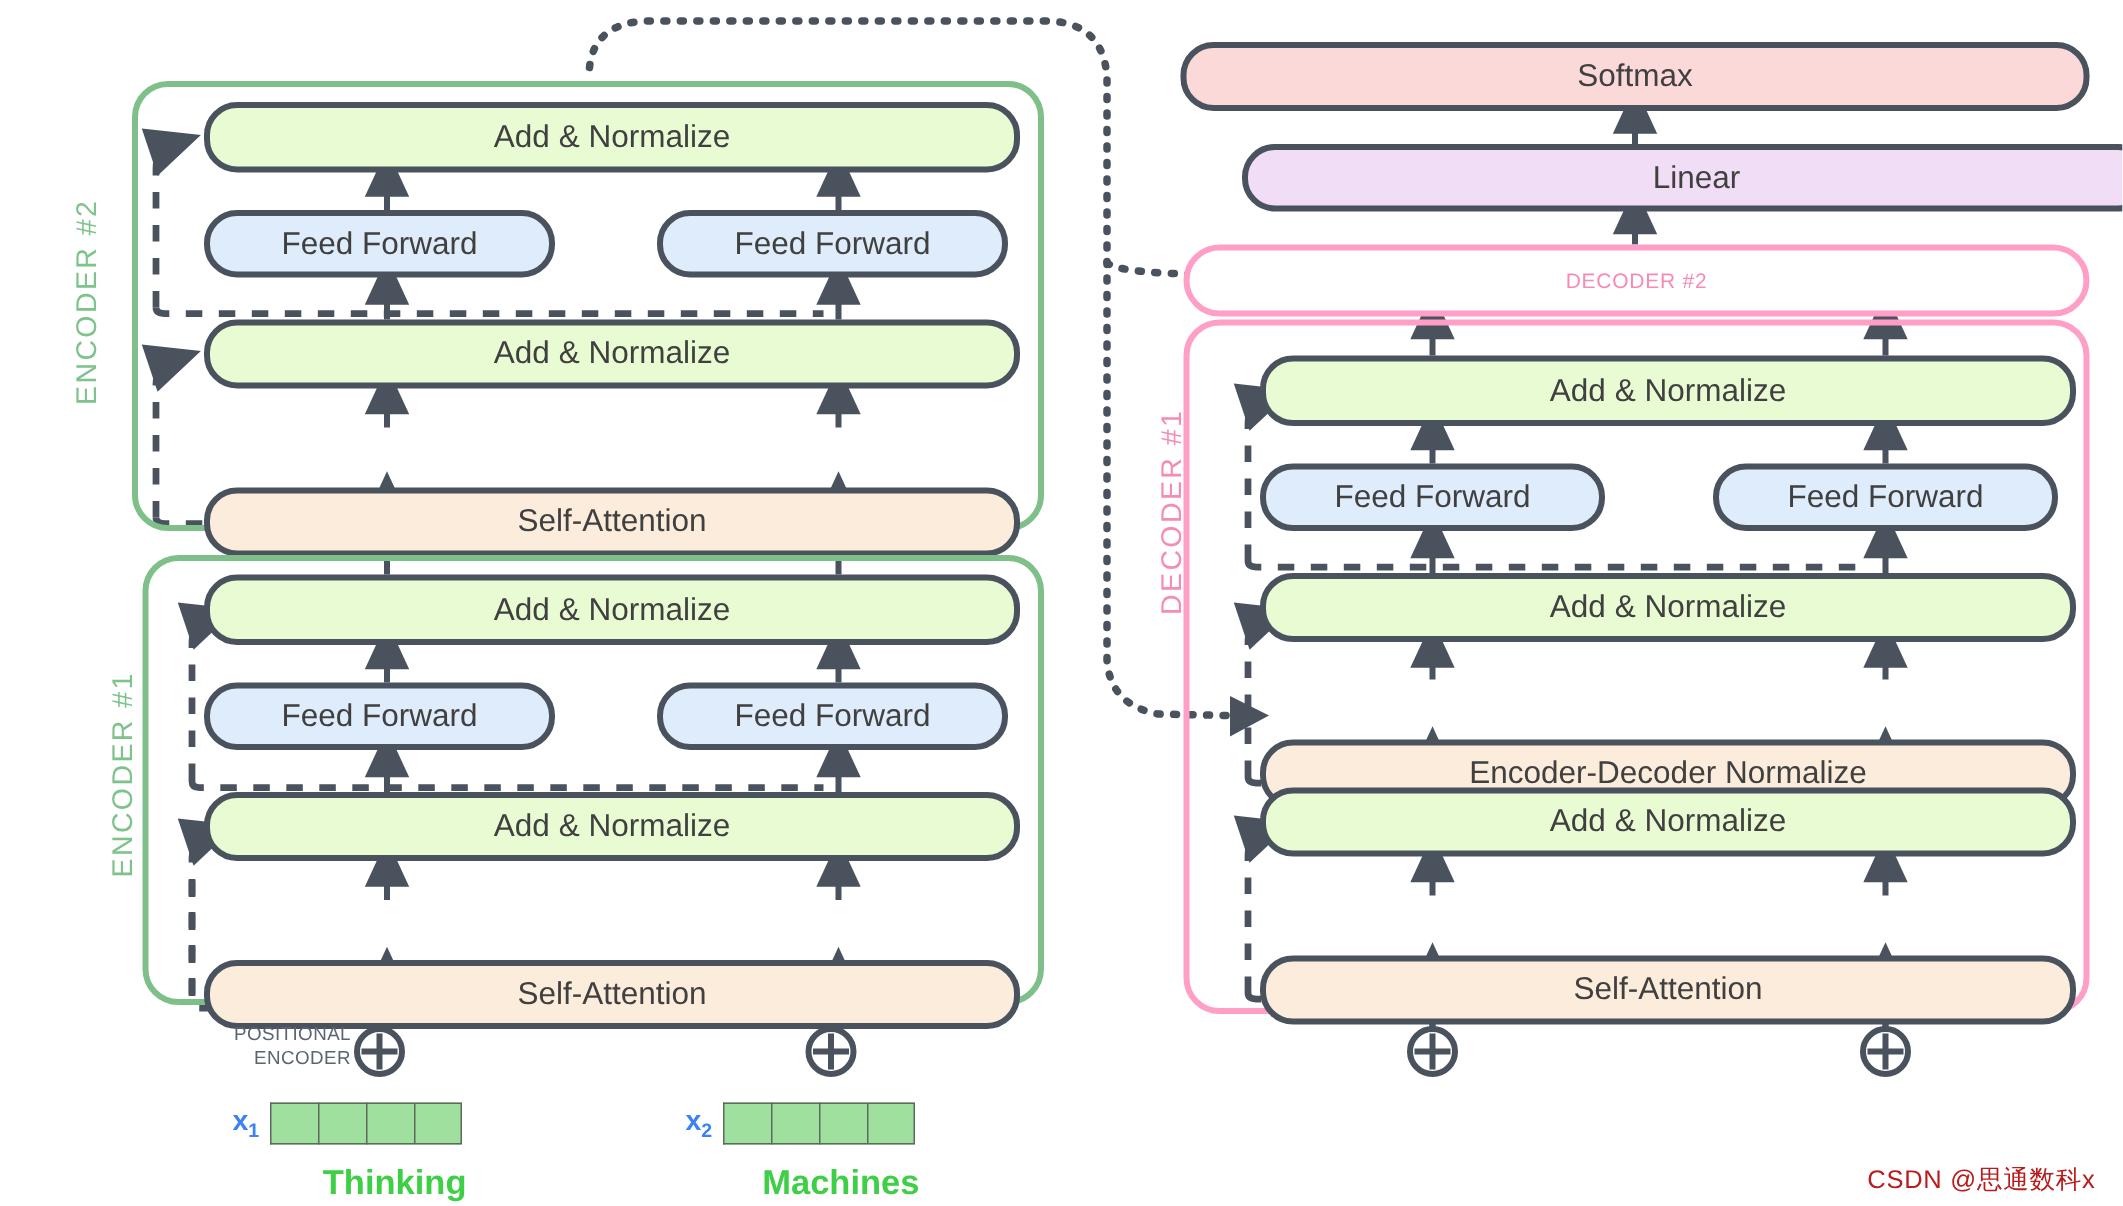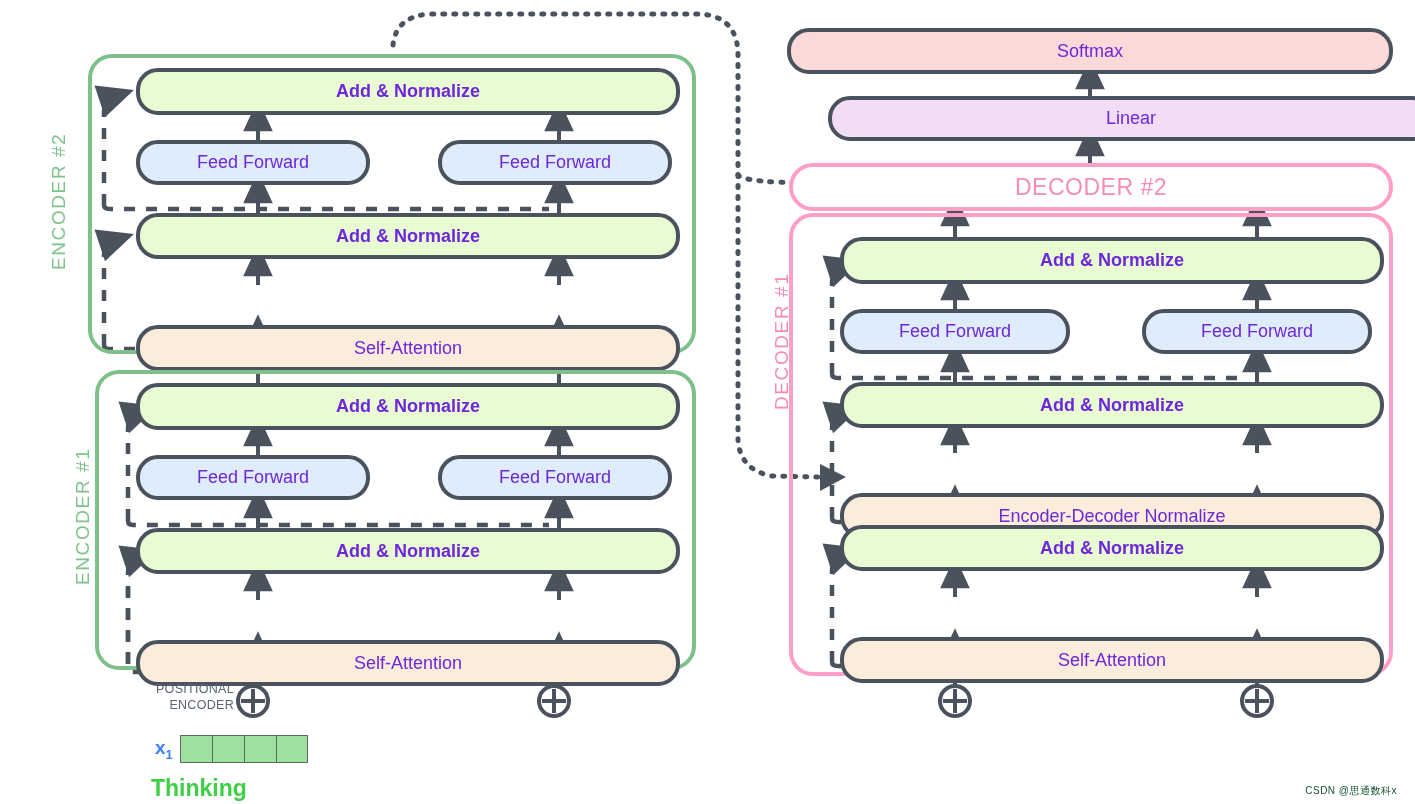--- a/index.html
+++ b/index.html
@@ -32,21 +32,21 @@
   .dec-head{
     position:absolute;
     box-sizing:border-box;
     border:4px solid #ff9ec7;
     border-radius:24px;
     background:#ffffff;
     display:flex;align-items:center;justify-content:center;
   }
   .dec-head-label{
     color:#f58cb6;
-    font-size:23px;
+    font-size:14px;
     letter-spacing:0.5px;
   }
   
   .side-label{
     position:absolute;
     transform-origin:left top;
     transform:rotate(-90deg);
     white-space:nowrap;
     font-size:19px;
     letter-spacing:1.6px;
@@ -55,25 +55,25 @@
   .dec-label{ color:#f58cb6; }
   
   .pill{
     position:absolute;
     box-sizing:border-box;
     border:4px solid #4a525e;
     border-radius:22px;
     display:flex;
     align-items:center;
     justify-content:center;
-    color:#6d28d9;
-    font-size:18px;
+    color:#404040;
+    font-size:21px;
     white-space:nowrap;
   }
-  .pill.norm{ background:#e8fbd2;font-weight:bold; }
+  .pill.norm{ background:#e8fbd2; }
   .pill.ff{   background:#dfecfb; }
   .pill.attn{ background:#fcecdc;margin-top:40px; }
   .pill.softmax{ background:#fbd9d9; }
   .pill.linear{  background:#f2ddf7; }
   
   .pos-enc{
     position:absolute;
     color:#5a6472;
     font-size:12.5px;
     line-height:1.25;
@@ -97,29 +97,29 @@
     border:1.5px solid #5b6b5b;
     border-right-width:0;
     box-sizing:border-box;
   }
   .embed-cell:last-child{ border-right-width:1.5px; }
   .embed-word{
     margin-top:12px;
     color:#3ecf46;
     font-weight:bold;
     font-size:23px;
-    text-align:left;
+    text-align:right;
   }
   
   .watermark{
     position:absolute;
     right:18px;
     bottom:6px;
-    color:#14532d;
-    font-size:10px;
+    color:#b91c1c;
+    font-size:17px;
     letter-spacing:0.5px;
     margin-top:28px;
   }
 </style>
 </head>
 <body>
 
 <div id="stage">
 
   <svg id="svg-layer" viewBox="0 0 1415 804">
@@ -300,16 +300,28 @@
       <span class="embed-cells">
         <span class="embed-cell"></span>
         <span class="embed-cell"></span>
         <span class="embed-cell"></span>
         <span class="embed-cell"></span>
       </span>
     </div>
     <div class="embed-word" style="width:160px;margin-left:-4px;">Thinking</div>
   </div>
 
+  <div class="embed-wrap" style="left:457px;top:735px;">
+    <div class="embed-row">
+      <span class="embed-tag">x<sub>2</sub></span>
+      <span class="embed-cells">
+        <span class="embed-cell"></span>
+        <span class="embed-cell"></span>
+        <span class="embed-cell"></span>
+        <span class="embed-cell"></span>
+      </span>
+    </div>
+    <div class="embed-word" style="width:160px;margin-left:-4px;">Machines</div>
+  </div>
 
   <div class="watermark">CSDN @思通数科x</div>
 
 </div>
 
 </body></html>

